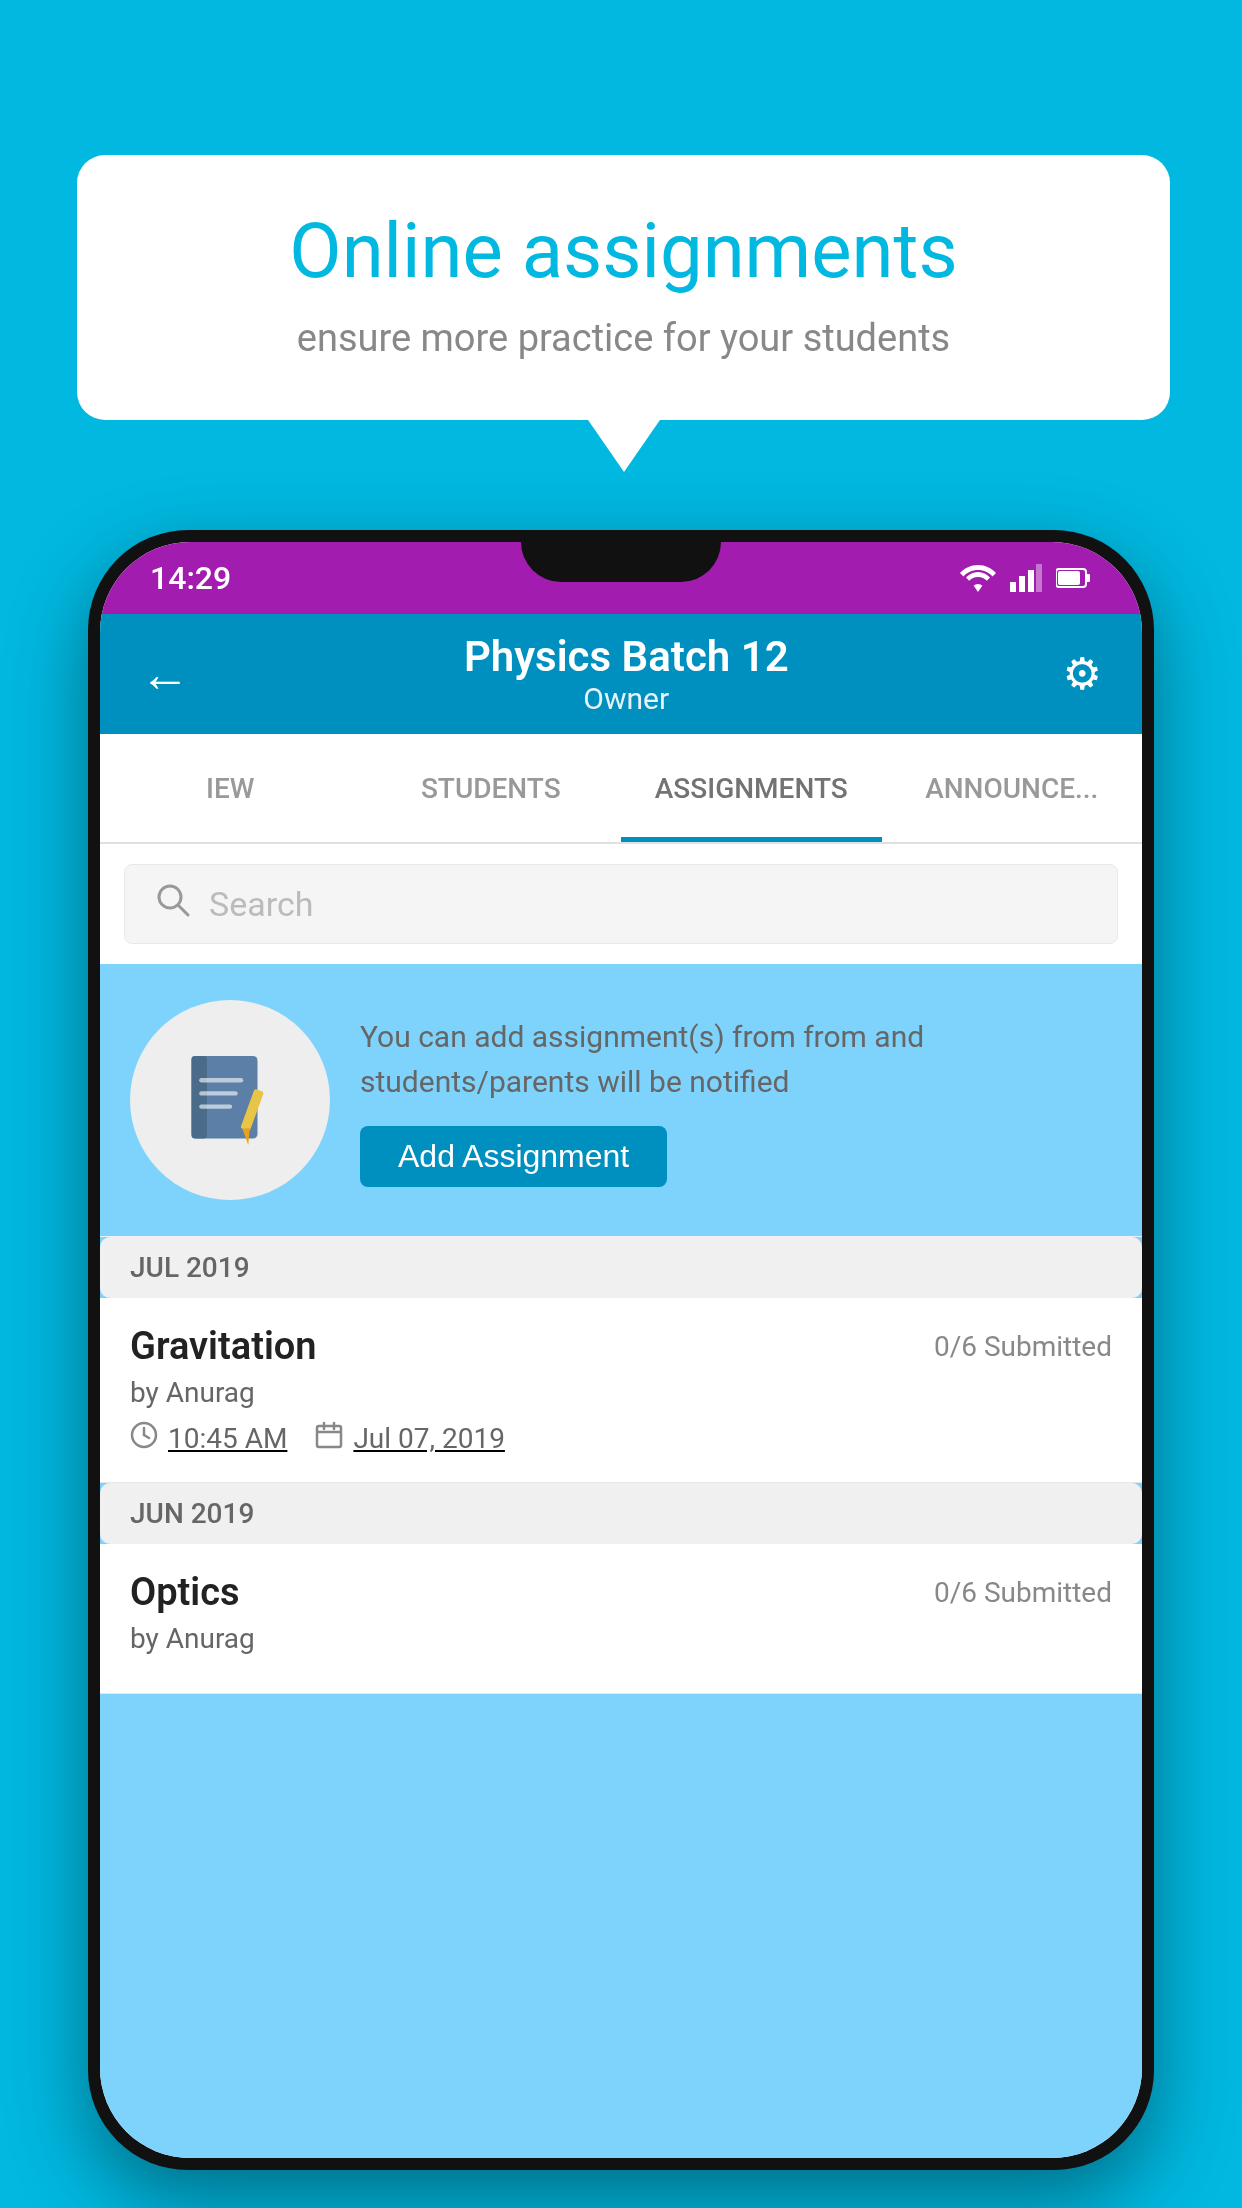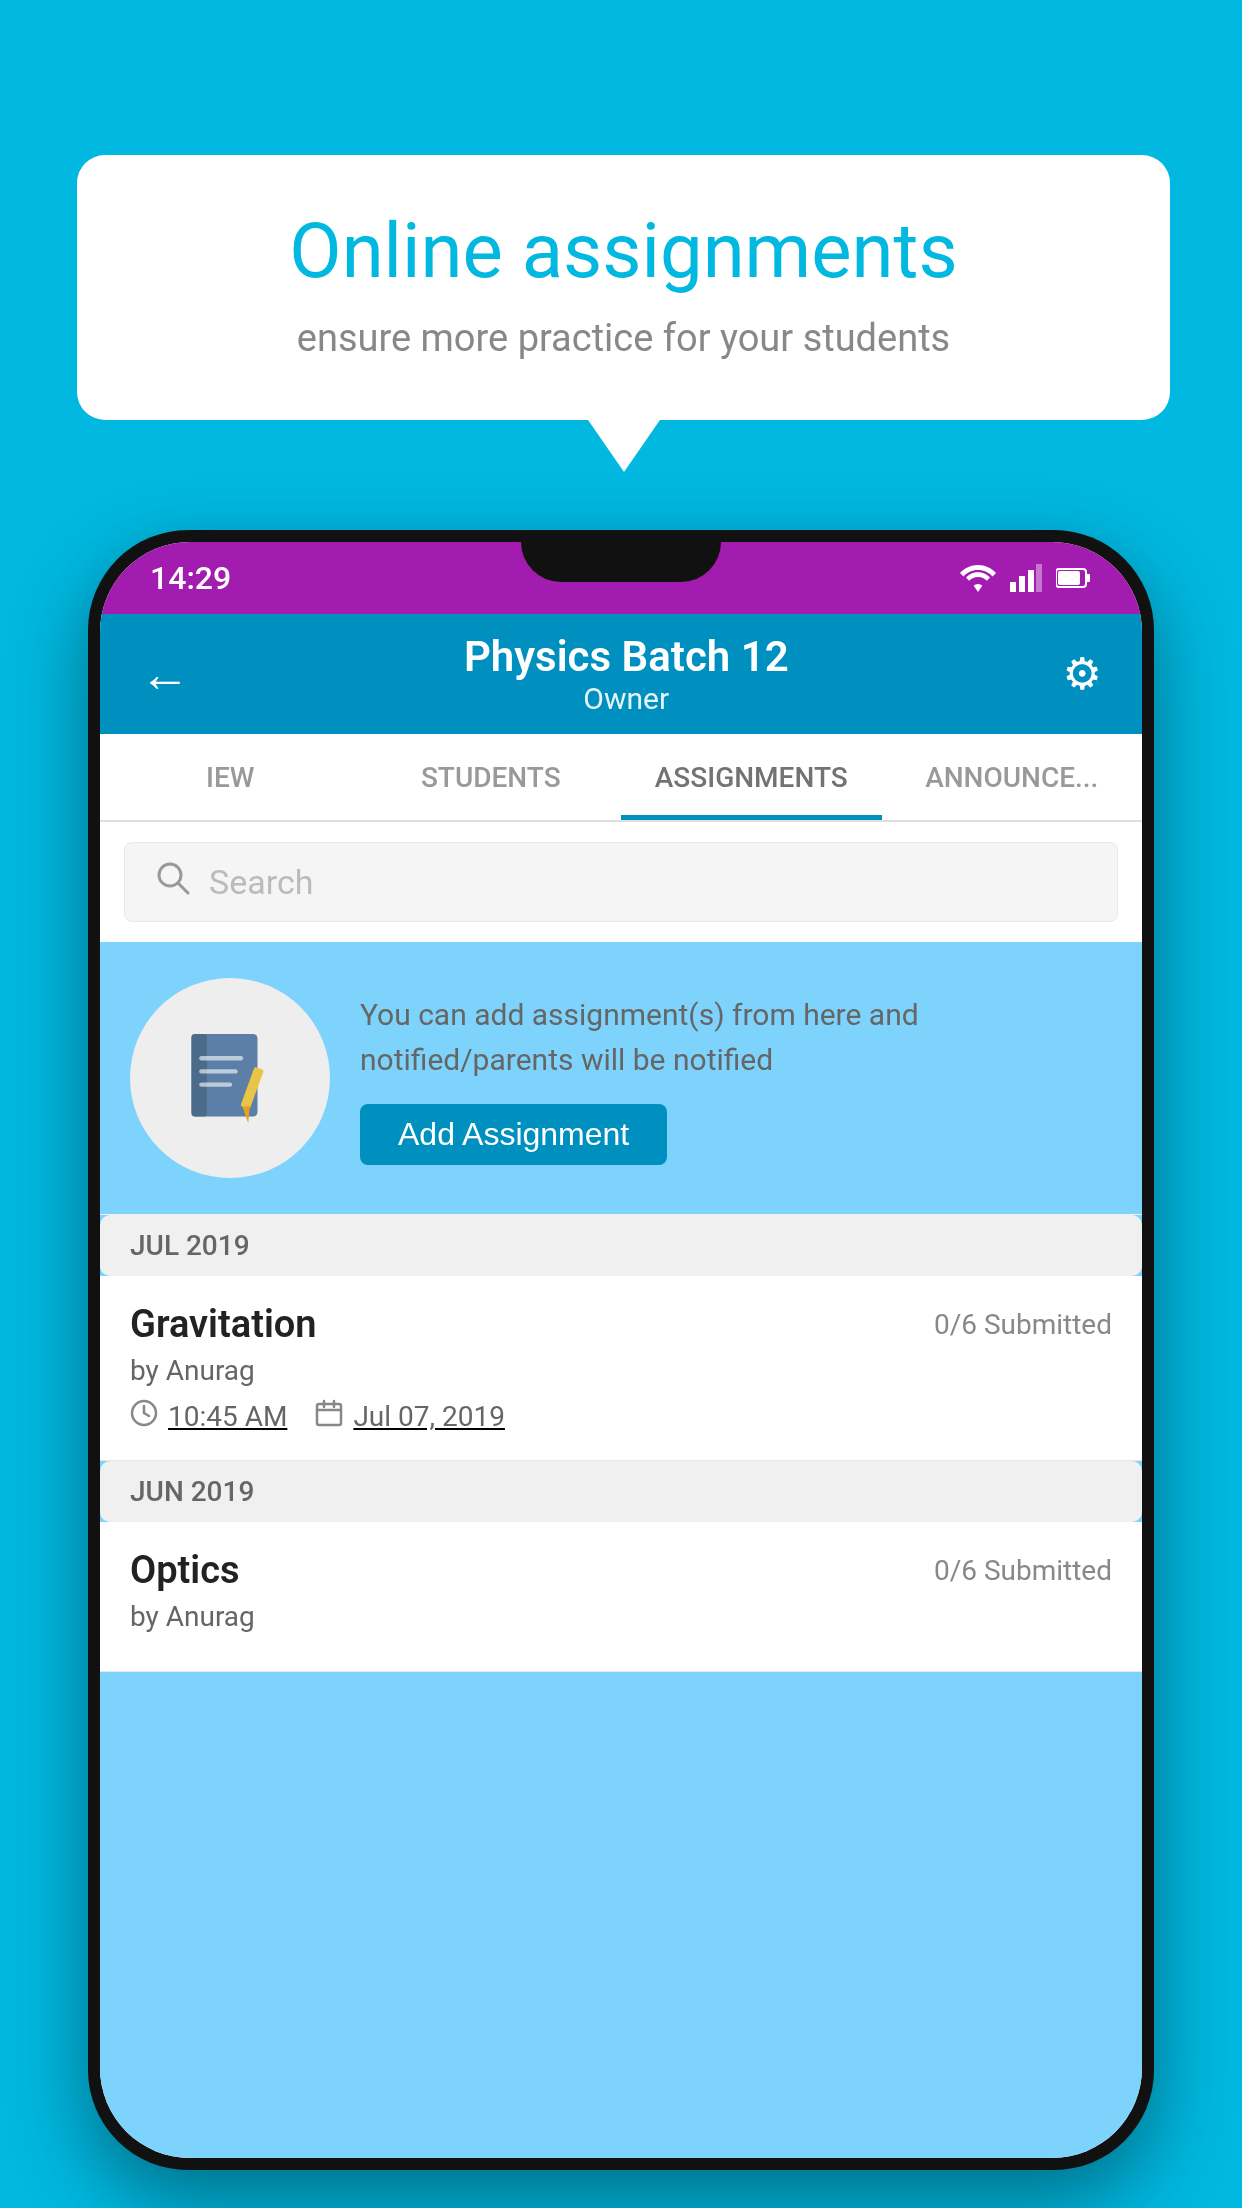--- a/index.html
+++ b/index.html
@@ -141,21 +141,21 @@
     .app-bar-settings {
       color: white;
       font-size: 44px;
       cursor: pointer;
     }
 
     
     .tab-bar {
       background: white;
       display: flex;
-      height: 88px;
+      height: 110px;
       border-bottom: 2px solid #e0e0e0;
     }
 
     .tab-item {
       flex: 1;
       display: flex;
       align-items: center;
       justify-content: center;
       font-size: 28px;
       font-weight: 500;
@@ -405,21 +405,21 @@
             <rect x="15" y="10" width="14" height="75" rx="3" fill="#4a6b8a"></rect>
             <rect x="22" y="30" width="40" height="4" rx="2" fill="white" opacity="0.6"></rect>
             <rect x="22" y="42" width="35" height="4" rx="2" fill="white" opacity="0.6"></rect>
             <rect x="22" y="54" width="30" height="4" rx="2" fill="white" opacity="0.6"></rect>
 
             <rect x="66" y="40" width="9" height="38" rx="2" fill="#e8c547" transform="rotate(20 70 58)"></rect>
             <polygon points="76,75 80,90 70,78" fill="#e8a020" transform="rotate(20 70 58) translate(-2,0)"></polygon>
           </svg>
         </div>
         <div class="add-assignment-right">
-          <div class="add-assignment-text">You can add assignment(s) from here and notified/parents will be notified</div>
+          <div class="add-assignment-text">You can add assignment(s) from from and students/parents will be notified</div>
           <button class="add-assignment-button">Add Assignment</button>
         </div>
       </div>
 
       <div class="section-header">JUL 2019</div>
       <div class="assignment-item">
         <div class="assignment-item-header">
           <span class="assignment-title">Gravitation</span>
           <span class="assignment-submitted">0/6 Submitted</span>
         </div>

